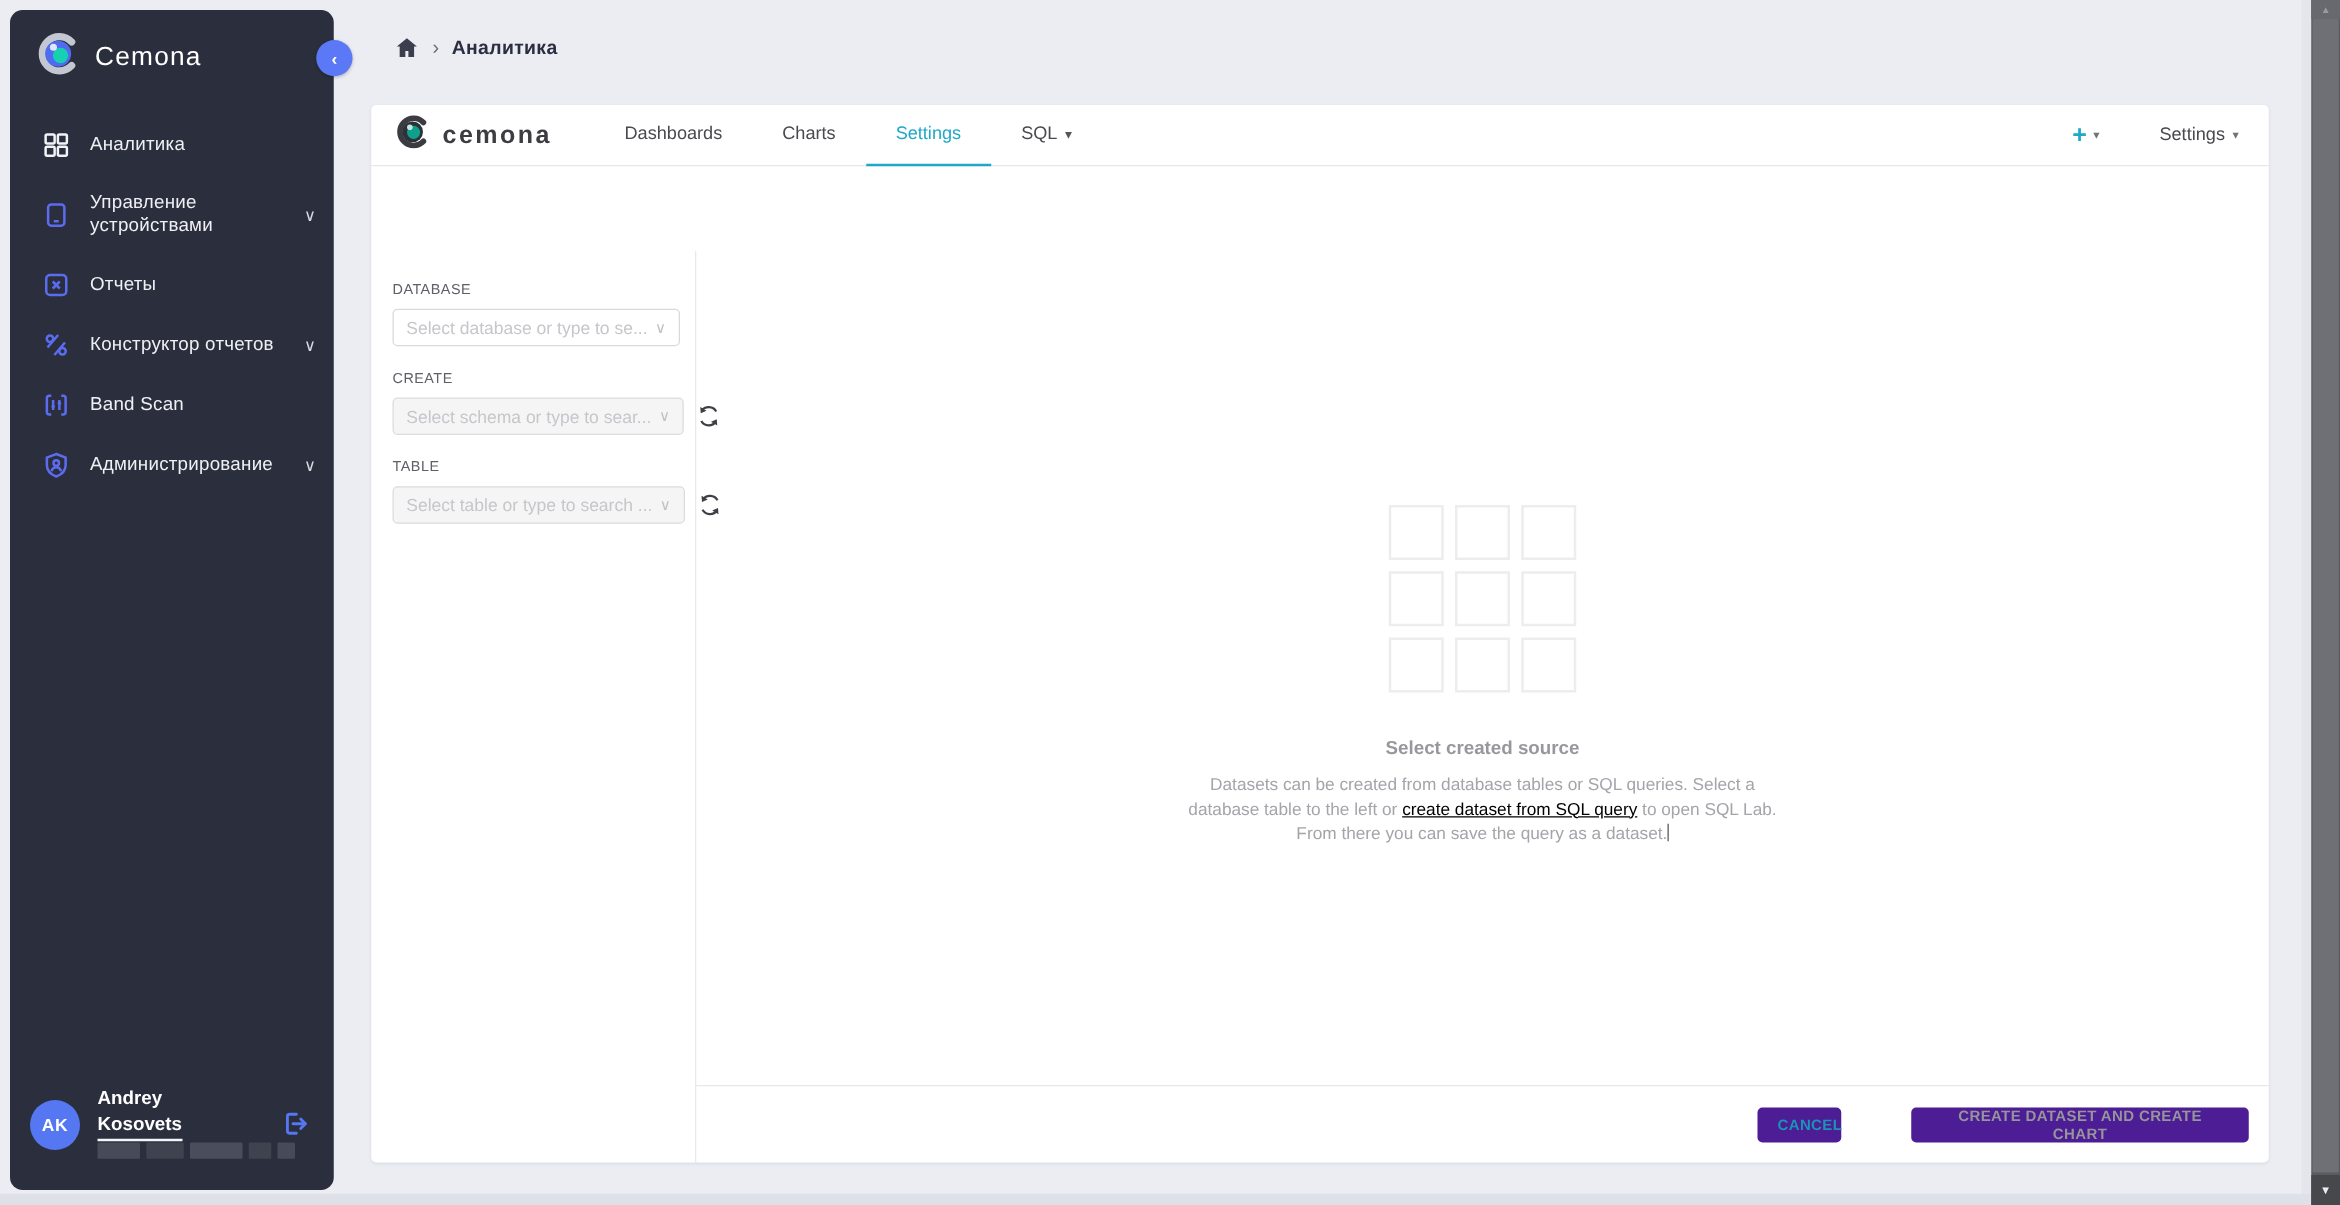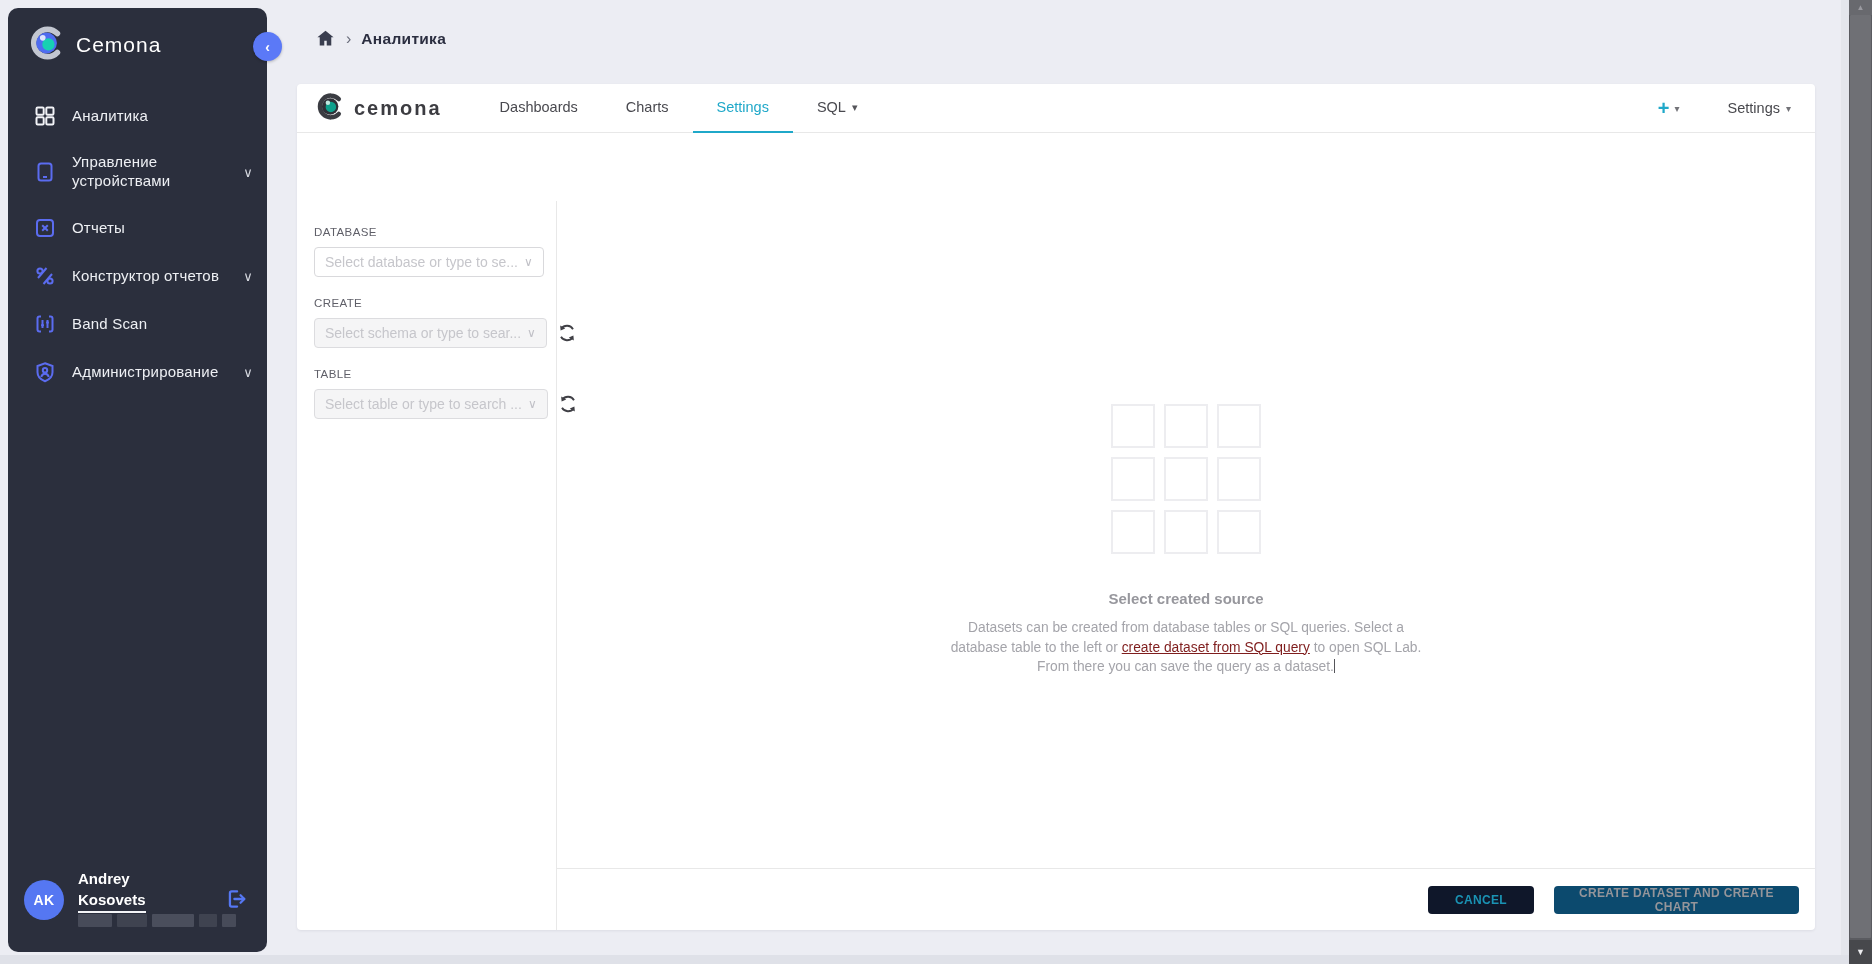--- a/index.html
+++ b/index.html
@@ -67,27 +67,27 @@
   .select .ph { flex:1; font-size:14px; color:#c6c6cb; white-space:nowrap; overflow:hidden; }
   .select .chev { font-size:12px; color:#c0c0c6; margin-left:6px; }
   .refresh-btn { width:24px; height:24px; margin-left:10px; color:#3f3f45; cursor:pointer; display:flex; align-items:center; justify-content:center; }
 
   .main-pane { flex:1; position:relative; }
   .empty { position:absolute; top:203px; left:0; right:0; display:flex; flex-direction:column; align-items:center; }
   .grid9 { display:grid; grid-template-columns:repeat(3,44px); grid-template-rows:repeat(3,44px); gap:9px; }
   .grid9 i { display:block; border:2px solid #ededf0; background:#fff; }
   .empty-title { margin-top:36px; font-size:15px; font-weight:bold; color:#97979d; }
   .empty-body { margin-top:11px; width:480px; text-align:center; font-size:13.8px; line-height:1.42; color:#a4a4aa; }
-  .empty-body a { color:#7f1d1d; text-decoration:underline; cursor:pointer; }
+  .empty-body a { color:#000000; text-decoration:underline; cursor:pointer; }
   .text-caret { display:inline-block; width:1px; height:14px; background:#55555a; vertical-align:-2px; }
 
   .pane-footer { position:absolute; left:0; right:0; bottom:0; height:62px; border-top:1px solid #e8e8e8; display:flex; align-items:center; justify-content:flex-end; gap:20px; padding-right:16px; }
   .btn { height:28px; border:none; border-radius:4px; font-size:12px; font-weight:bold; letter-spacing:.3px; font-family:"Liberation Sans", sans-serif; cursor:pointer; padding:0 16px; }
-  .btn-cancel { background:#0f172a; color:#1a93b4; width:106px; }
-  .btn-create { background:#0c4a6e; color:#95959a; width:245px; }
+  .btn-cancel { background:#4c1d95; color:#1a93b4; width:67px; }
+  .btn-create { background:#4c1d95; color:#95959a; width:270px;margin-left:36px; }
 
   
   .edge-strip { position:absolute; right:23px; top:0; width:8px; height:964px; background:#e4e6ec; }
   .bottom-strip { position:absolute; left:0; right:23px; bottom:0; height:9px; background:#dfe1e8; }
   .vscroll { position:absolute; right:0; top:0; width:23px; height:964px; background:#5a5b60; }
   .vs-up { position:absolute; top:0; left:0; width:23px; height:15px; display:flex; align-items:center; justify-content:center; font-size:8px; color:#9a9aa0; background:#68696e; cursor:pointer; }
   .vs-thumb { position:absolute; top:15px; bottom:26px; left:1px; right:1px; background:#6f7075; border-radius:1px; cursor:pointer; }
   .vs-down { position:absolute; bottom:0; left:0; width:23px; height:24px; display:flex; align-items:center; justify-content:center; font-size:9px; color:#ededf0; background:#47484c; cursor:pointer; }
 </style>
 </head>

